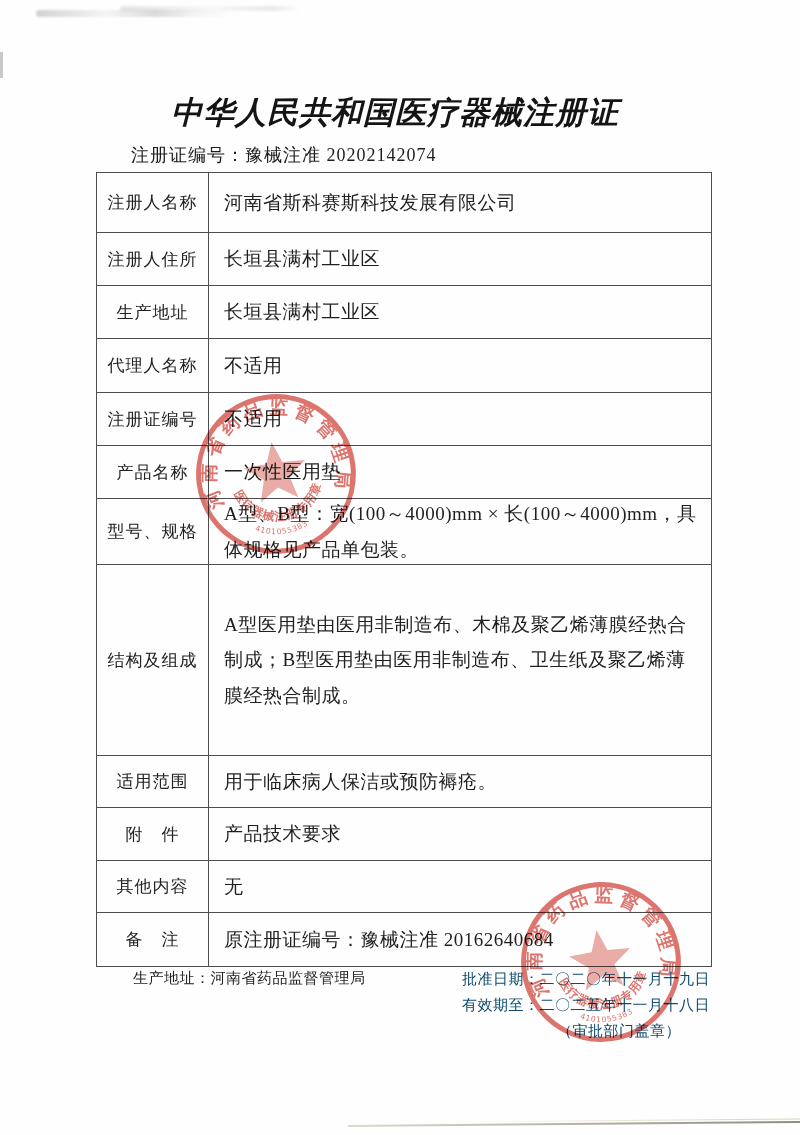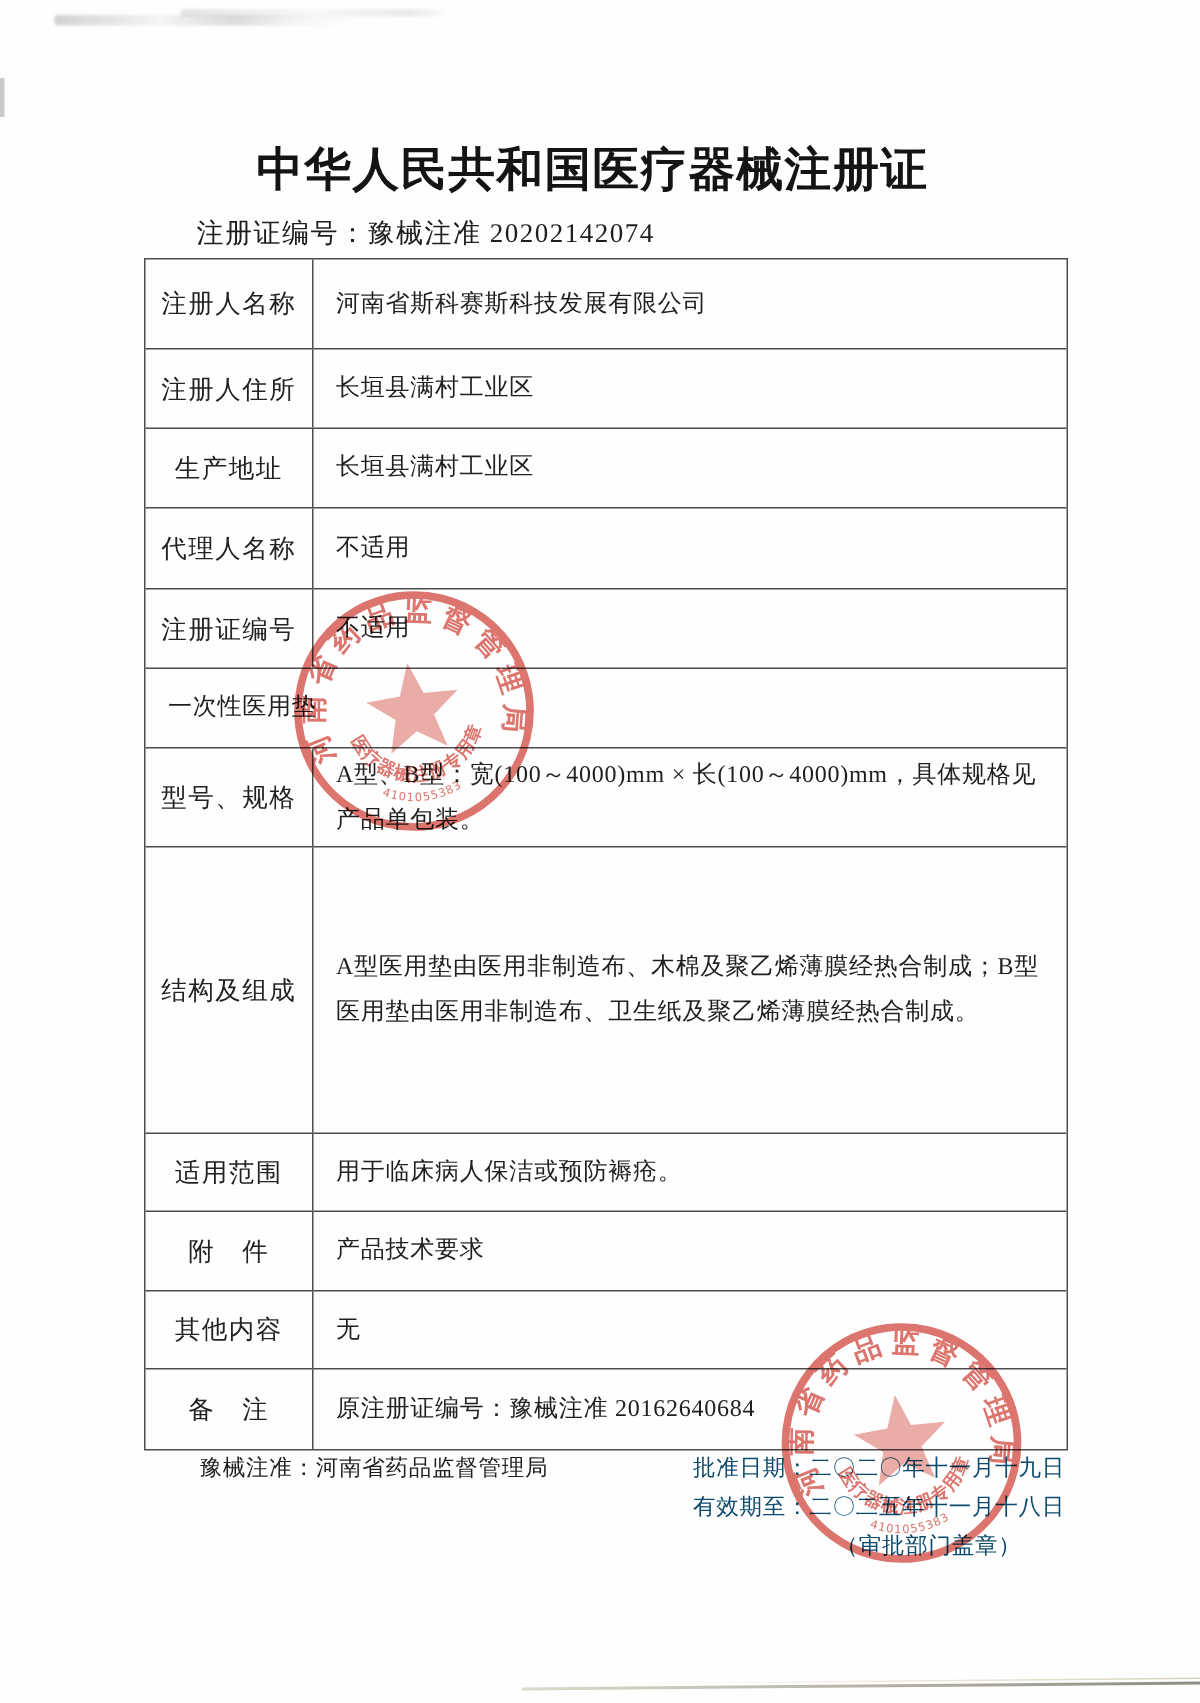--- a/index.html
+++ b/index.html
@@ -34,21 +34,21 @@
   .scan-line2{
     position:absolute;left:430px;top:1120px;width:370px;height:1px;
     background:linear-gradient(to right,rgba(214,208,186,.0),#d8d2b8);
     transform:rotate(-0.5deg);
   }
 
   .title{
     position:absolute;left:0;top:92px;width:790px;margin:0;
     text-align:center;
     font-family:"DejaVu Sans","Liberation Sans",sans-serif;
-    font-size:31px;font-weight:700;letter-spacing:1px;color:#141414;
+    font-size:31px;font-weight:700;letter-spacing:1px;color:#141414;font-style:italic;
   }
   .regline{
     position:absolute;left:131px;top:143px;
     font-size:18px;letter-spacing:1px;color:#1d1d1d;
   }
 
   .cert-table{
     position:absolute;left:96px;top:172px;width:616px;
     border:1px solid #4d4d4d;
     box-sizing:border-box;
@@ -69,21 +69,21 @@
   .row:nth-child(12){height:53px}
   .cell{box-sizing:border-box;display:flex;align-items:center;}
   .cell.lbl{
     width:112px;justify-content:center;text-align:center;
     border-right:1px solid #4d4d4d;
     font-size:17px;letter-spacing:1px;color:#222;
     padding:2px 4px;
   }
   .cell.val{
     flex:1;padding:4px 12px 4px 15px;
-    font-size:16px;line-height:1.85;letter-spacing:.5px;color:#1f1f1f;
+    font-size:19px;line-height:1.85;letter-spacing:.5px;color:#1f1f1f;
   }
 
   .footer-left{
     position:absolute;left:133px;top:969px;
     font-size:15px;letter-spacing:.5px;color:#1f1f1f;
   }
   .footer-right{
     position:absolute;left:462px;top:966px;
     font-size:15px;line-height:26px;letter-spacing:.5px;color:#0c4a6e;
   }
@@ -132,20 +132,21 @@
     </div>
     <div class="row">
       <div class="cell lbl">代理人名称</div>
       <div class="cell val">不适用</div>
     </div>
     <div class="row">
       <div class="cell lbl">注册证编号</div>
       <div class="cell val">不适用</div>
     </div>
     <div class="row">
+      <div class="cell lbl">产品名称</div>
       <div class="cell val">一次性医用垫</div>
     </div>
     <div class="row">
       <div class="cell lbl">型号、规格</div>
       <div class="cell val">A型、B型：宽(100～4000)mm × 长(100～4000)mm，具体规格见产品单包装。</div>
     </div>
     <div class="row">
       <div class="cell lbl">结构及组成</div>
       <div class="cell val">A型医用垫由医用非制造布、木棉及聚乙烯薄膜经热合制成；B型医用垫由医用非制造布、卫生纸及聚乙烯薄膜经热合制成。</div>
     </div>
@@ -160,21 +161,21 @@
     <div class="row">
       <div class="cell lbl">其他内容</div>
       <div class="cell val">无</div>
     </div>
     <div class="row">
       <div class="cell lbl">备　注</div>
       <div class="cell val">原注册证编号：豫械注准 20162640684</div>
     </div>
   </div>
 
-  <div class="footer-left"><span>豫械注准：</span><span>河南省药品监督管理局</span></div>
+  <div class="footer-left"><span>生产地址：</span><span>河南省药品监督管理局</span></div>
 
   <div class="footer-right">
     <div><span>批准日期：</span><span>二〇二〇年十一月十九日</span></div>
     <div><span>有效期至：</span><span>二〇二五年十一月十八日</span></div>
     <div class="seal-note">（审批部门盖章）</div>
   </div>
 
   <svg class="stamp a" viewBox="-100 -100 200 200">
     <defs>
       <path id="arcTopA" d="M -66 28 A 71.7 71.7 0 1 1 66 28" fill="none"></path>

